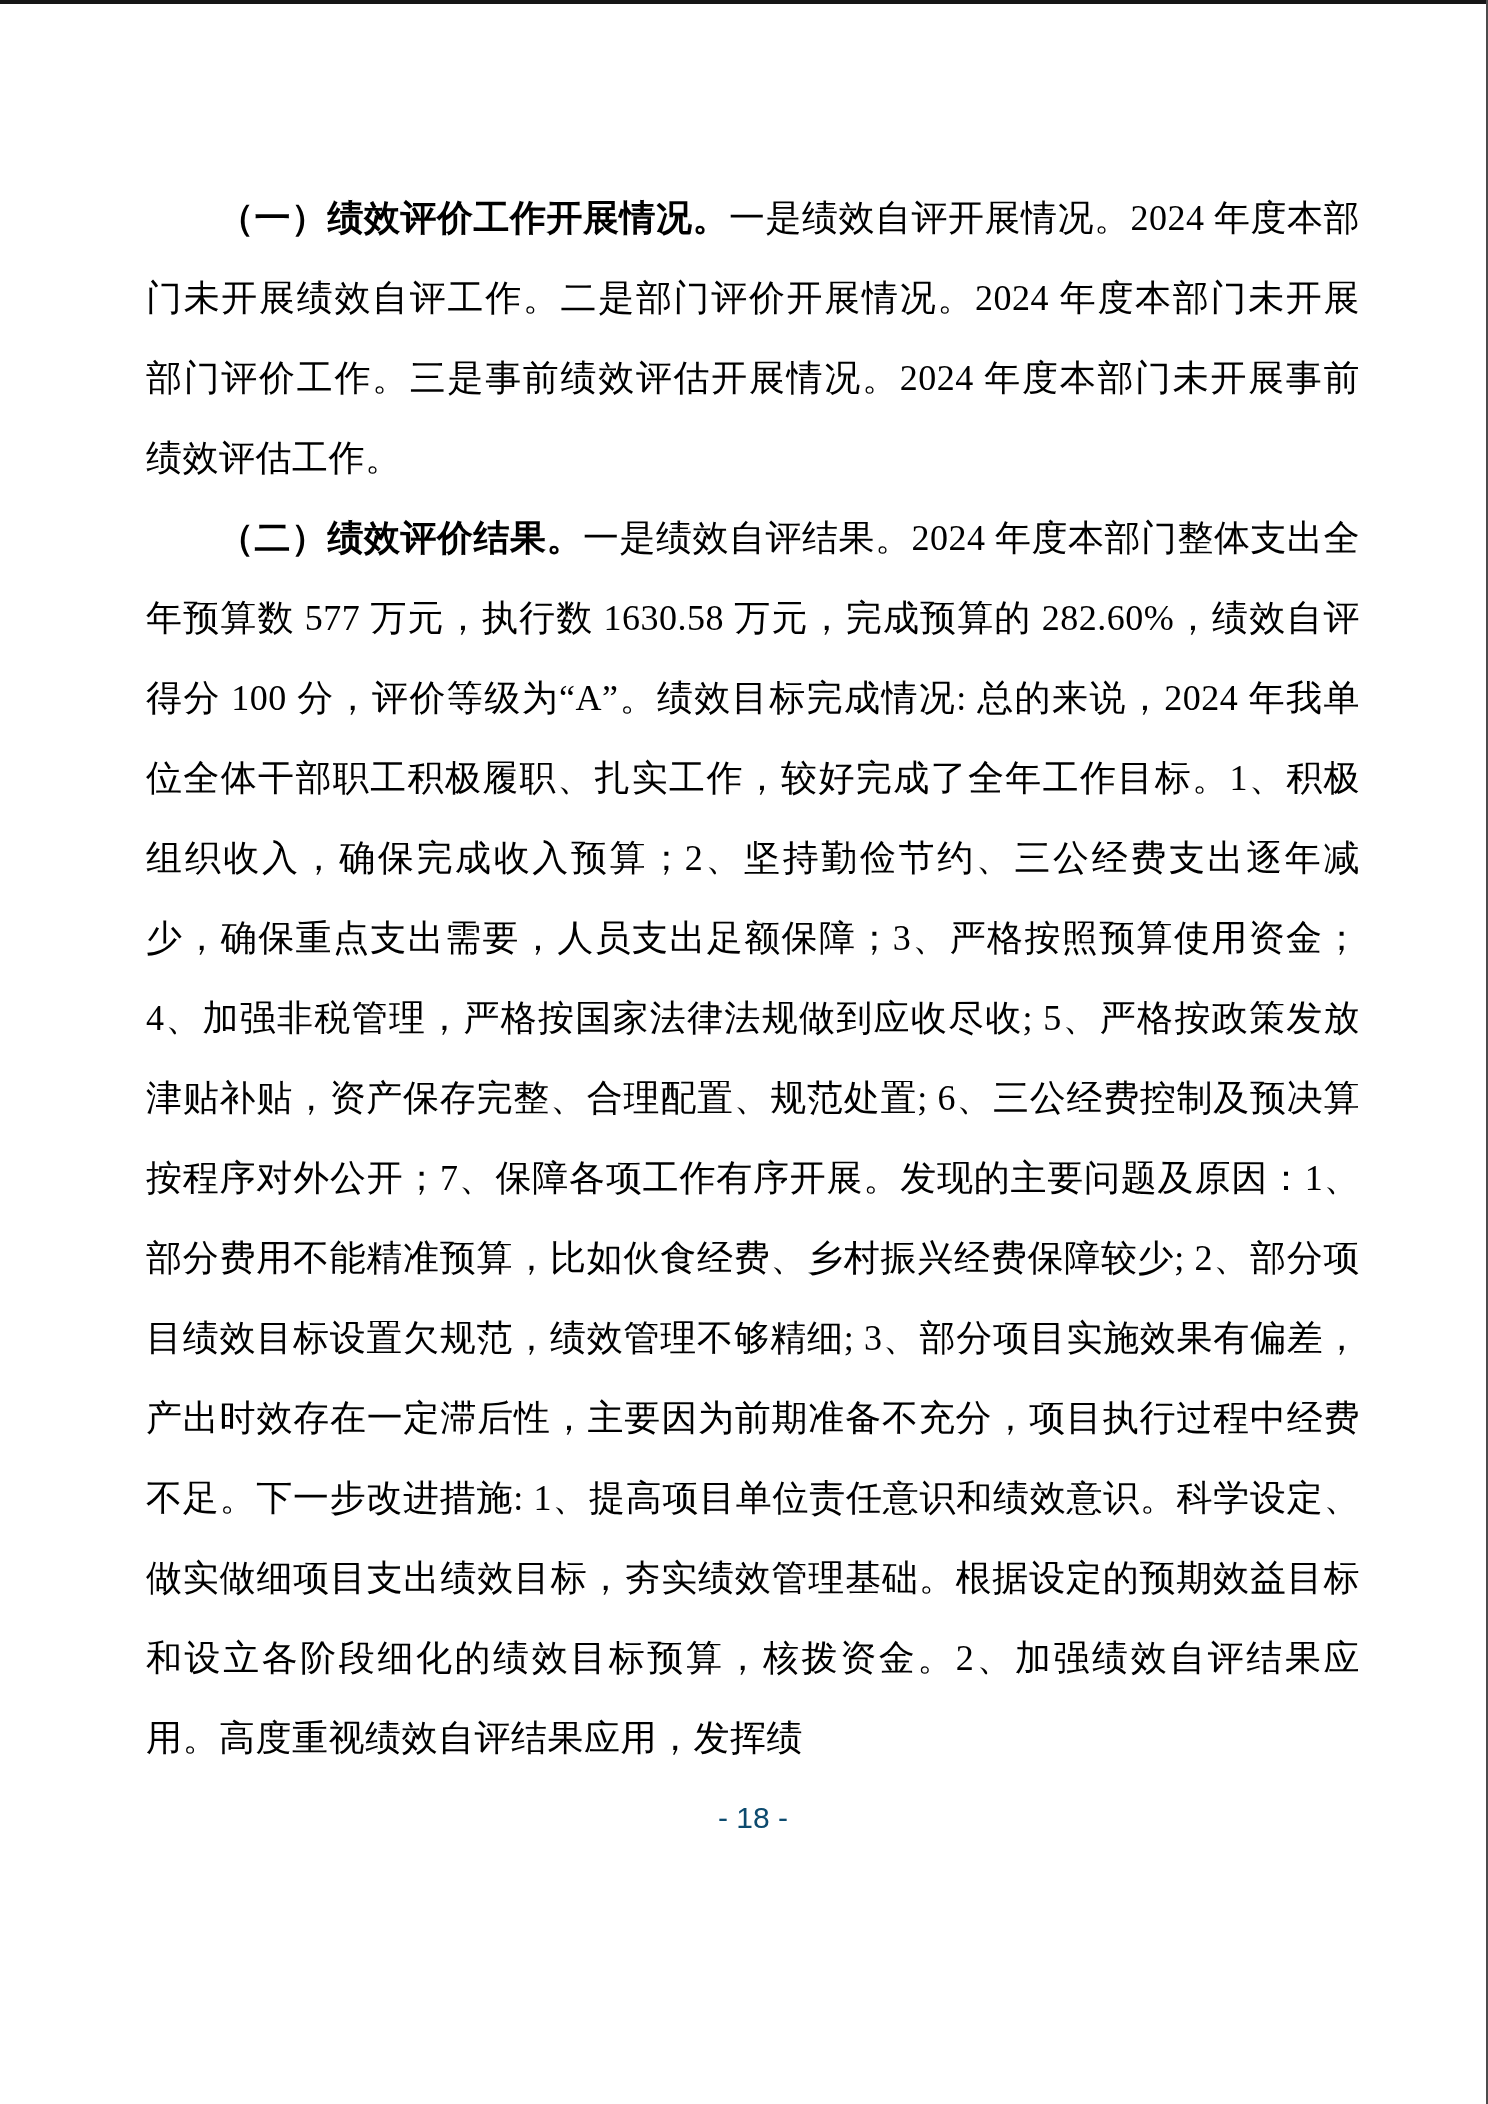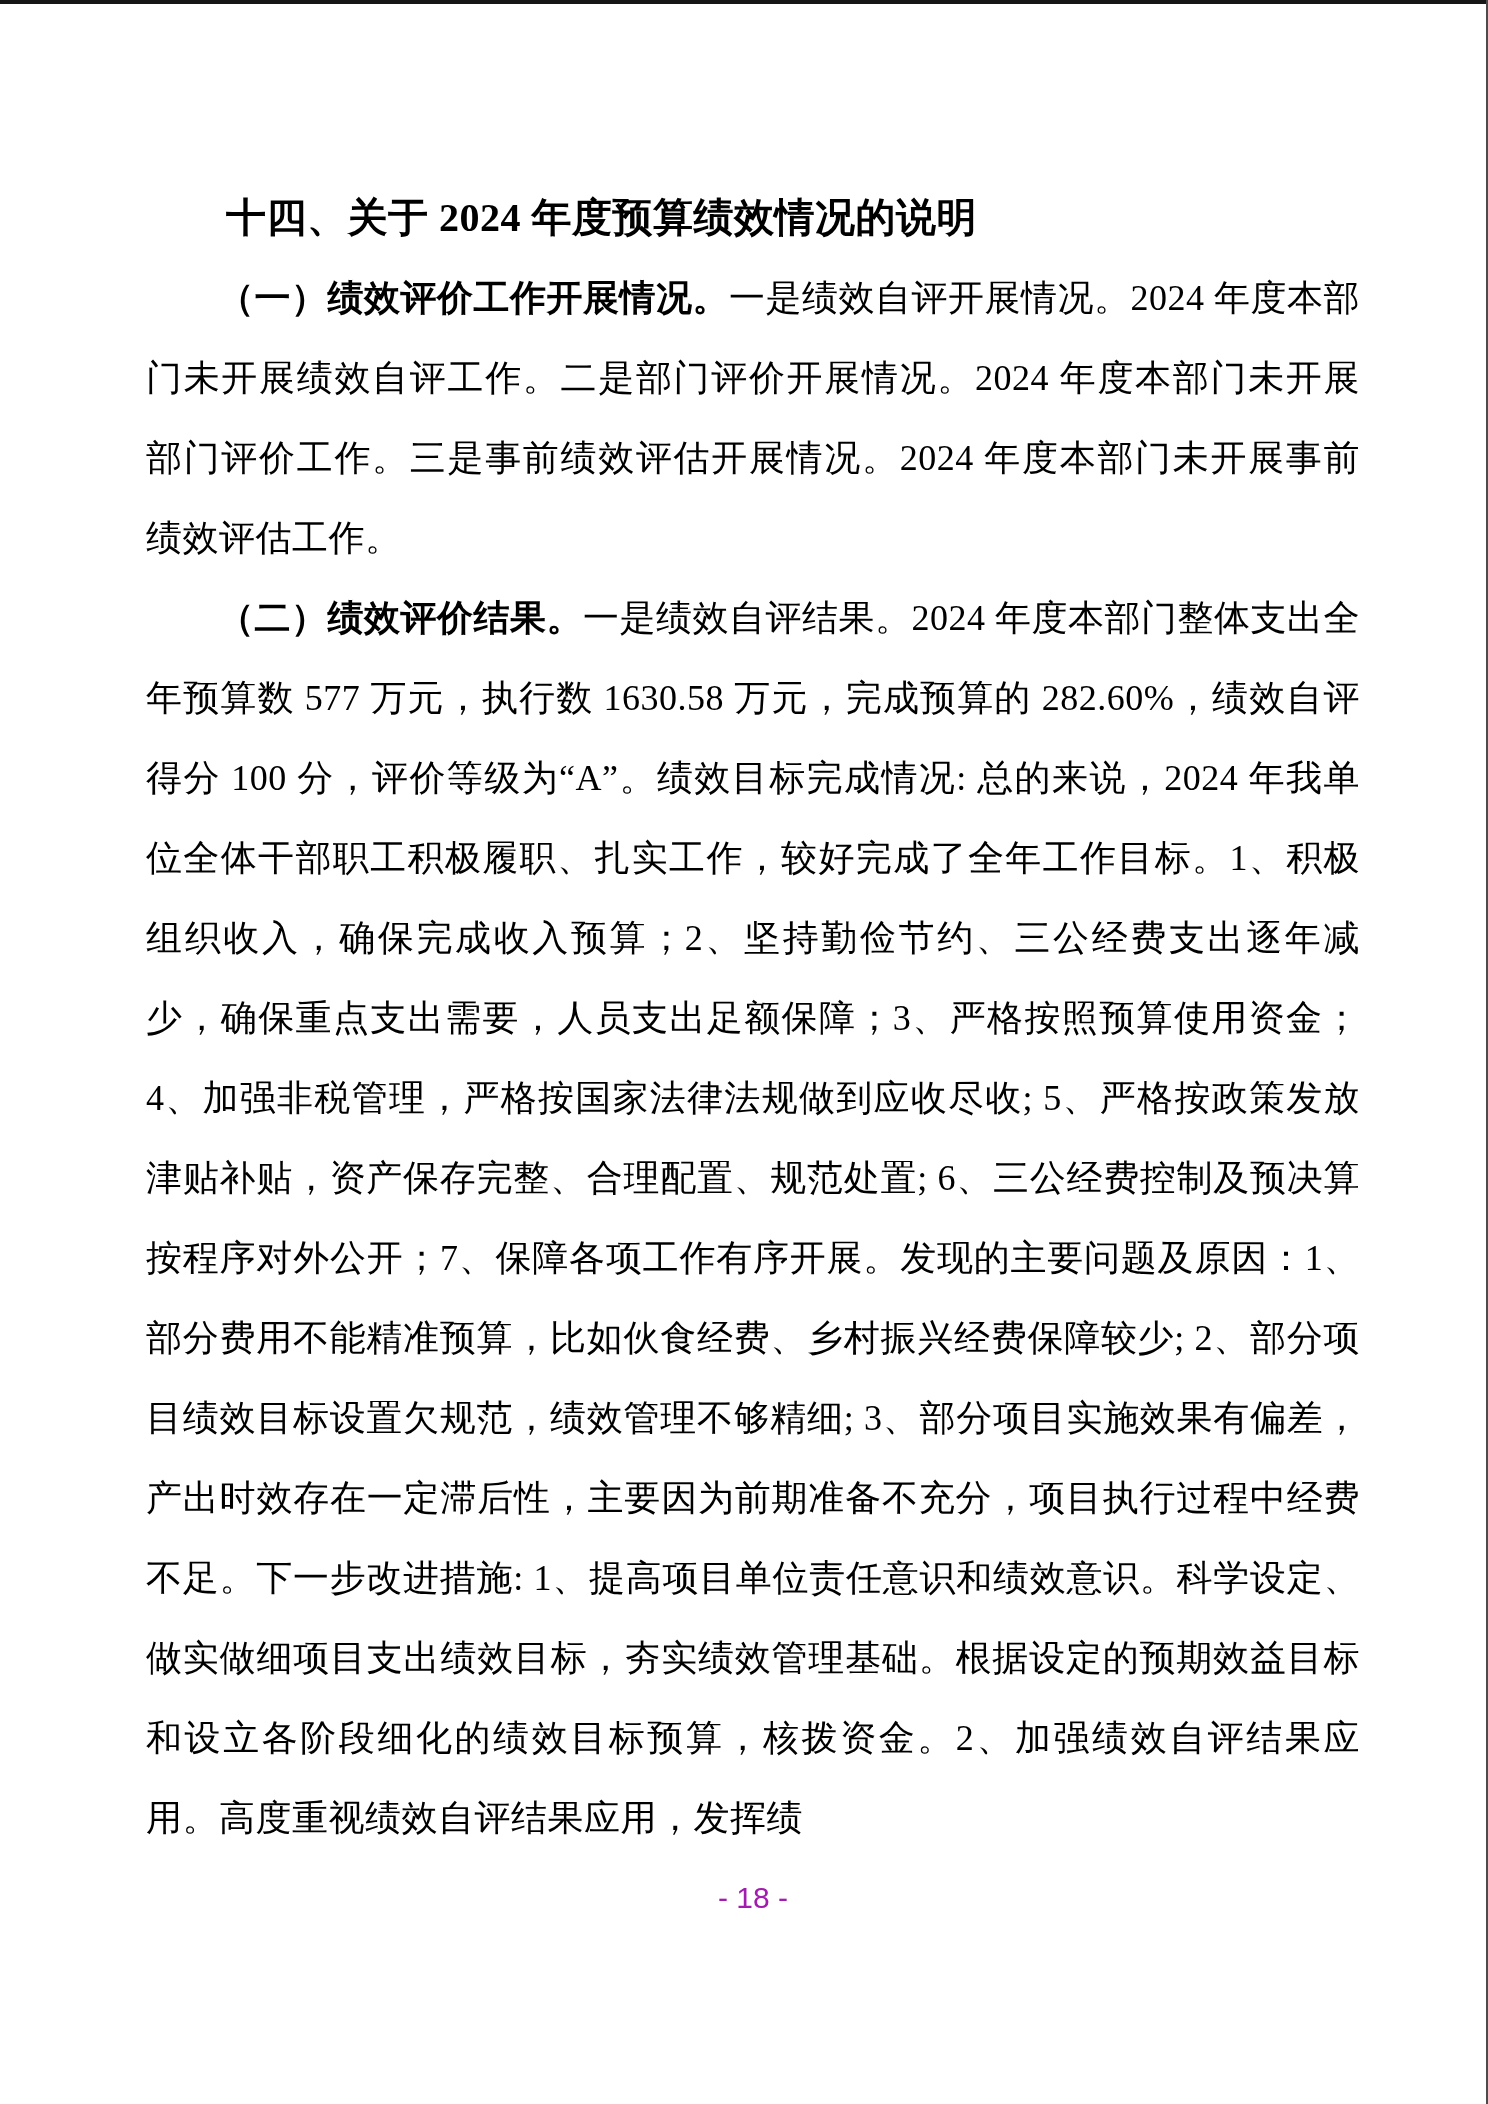--- a/index.html
+++ b/index.html
@@ -51,32 +51,31 @@
   }
   .para .lead {
     font-weight: 700;
   }
   .page-footer {
     margin-top: 22px;
     text-align: center;
     font-family: "Liberation Sans", "DejaVu Sans", sans-serif;
     font-size: 30px;
     line-height: 36px;
-    color: #a21caf;
+    color: #0c4a6e;
   }
 </style>
 </head>
 <body>
 
 <div class="scan-edge-top"></div>
 <div class="scan-edge-right"></div>
 
 <div class="page">
 
-  <h1 class="heading">十四、关于 2024 年度预算绩效情况的说明</h1>
 
   <p class="para"><span class="lead">（一）绩效评价工作开展情况。</span><span>一是绩效自评开展情况。2024 年度本部门未开展绩效自评工作。二是部门评价开展情况。2024 年度本部门未开展部门评价工作。三是事前绩效评估开展情况。2024 年度本部门未开展事前绩效评估工作。</span></p>
 
   <p class="para"><span class="lead">（二）绩效评价结果。</span><span>一是绩效自评结果。2024 年度本部门整体支出全年预算数 577 万元，执行数 1630.58 万元，完成预算的 282.60%，绩效自评得分 100 分，评价等级为“A”。绩效目标完成情况: 总的来说，2024 年我单位全体干部职工积极履职、扎实工作，较好完成了全年工作目标。1、积极组织收入，确保完成收入预算；2、坚持勤俭节约、三公经费支出逐年减少，确保重点支出需要，人员支出足额保障；3、严格按照预算使用资金；4、加强非税管理，严格按国家法律法规做到应收尽收; 5、严格按政策发放津贴补贴，资产保存完整、合理配置、规范处置; 6、三公经费控制及预决算按程序对外公开；7、保障各项工作有序开展。发现的主要问题及原因：1、部分费用不能精准预算，比如伙食经费、乡村振兴经费保障较少; 2、部分项目绩效目标设置欠规范，绩效管理不够精细; 3、部分项目实施效果有偏差，产出时效存在一定滞后性，主要因为前期准备不充分，项目执行过程中经费不足。下一步改进措施: 1、提高项目单位责任意识和绩效意识。科学设定、做实做细项目支出绩效目标，夯实绩效管理基础。根据设定的预期效益目标和设立各阶段细化的绩效目标预算，核拨资金。2、加强绩效自评结果应用。高度重视绩效自评结果应用，发挥绩</span></p>
 
   <div class="page-footer">- 18 -</div>
 
 </div>
 
 </body></html>

